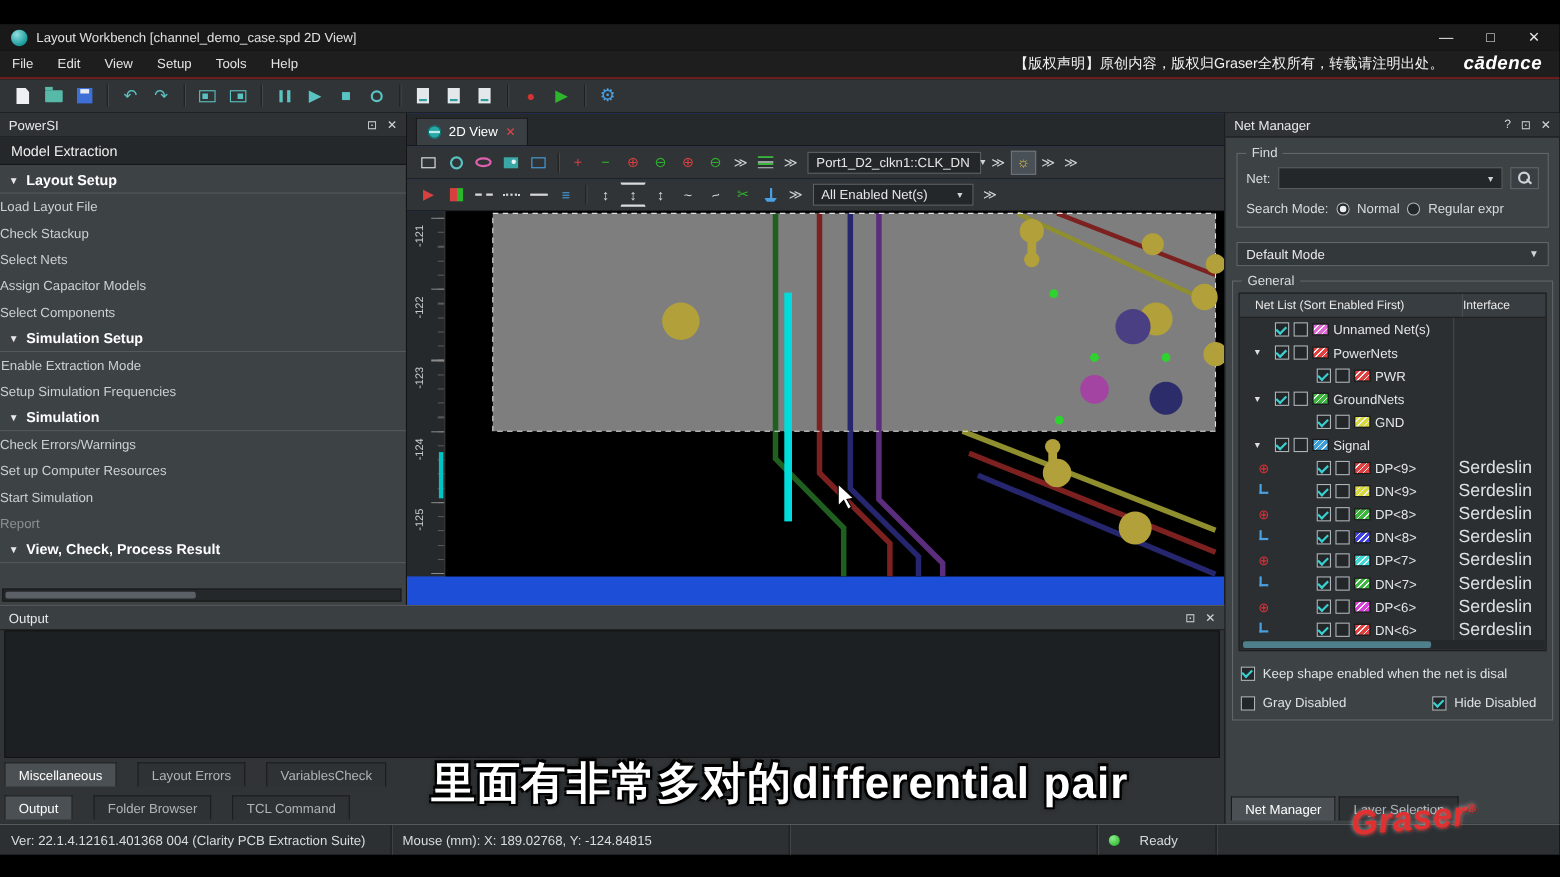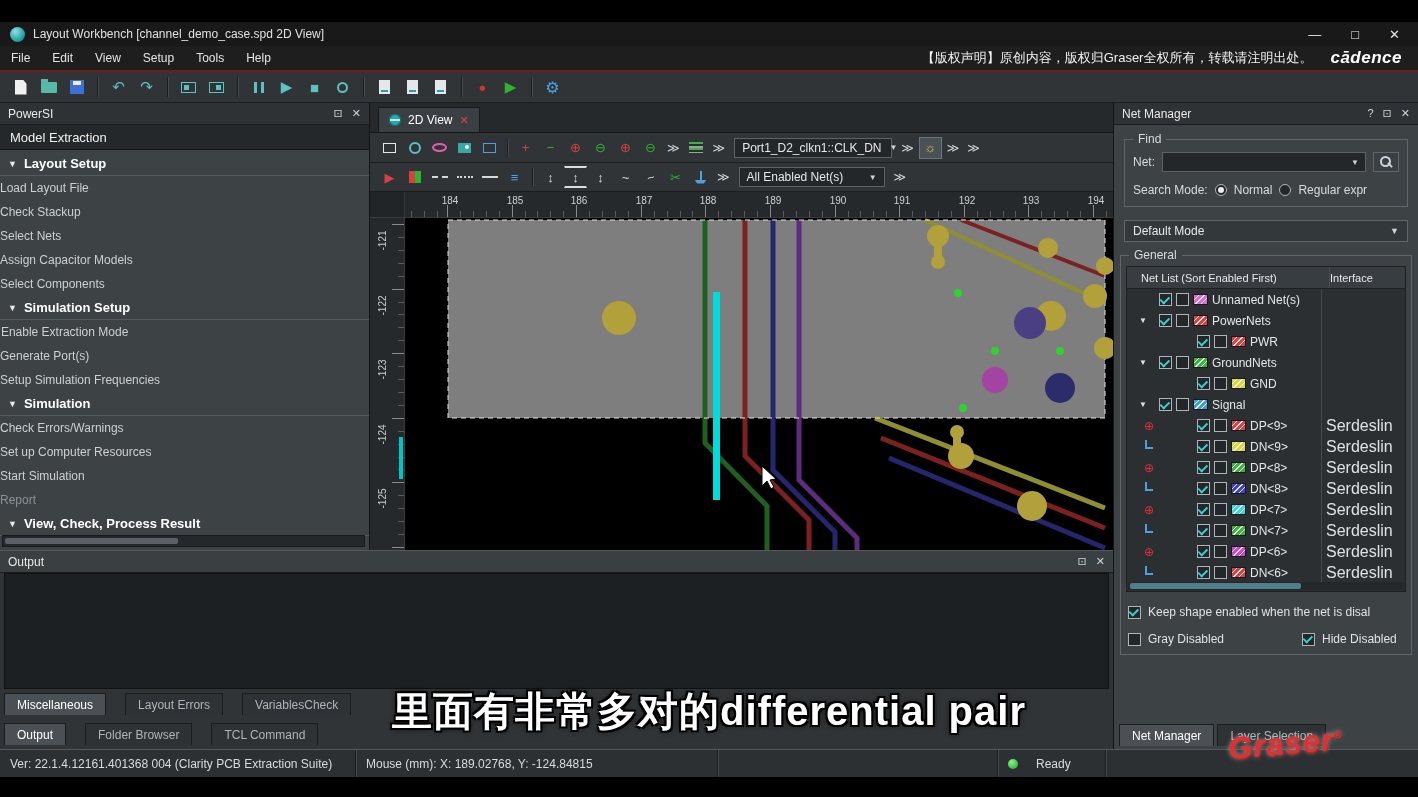--- a/index.html
+++ b/index.html
@@ -270,23 +270,20 @@
         </div>
       <div class="sect">
           <span class="tri">▼</span>
           <span>Simulation Setup</span>
         </div>
       <div class="titem">
           <span class="bluecheck">✓</span>
           <span>Enable Extraction Mode</span>
         </div>
       <div class="titem">
-          <span>Generate Port(s)</span>
-        </div>
-      <div class="titem">
           <span>Setup Simulation Frequencies</span>
         </div>
       <div class="sect">
           <span class="tri">▼</span>
           <span>Simulation</span>
         </div>
       <div class="titem">
           <span>Check Errors/Warnings</span>
         </div>
       <div class="titem">
@@ -377,36 +374,20 @@
       <span class="icon24 green">✂</span>
       <span class="icon24">
           <span class="sh-boat"></span>
         </span>
       <span class="chev">≫</span>
       <div class="combo w-nets">
         <span>All Enabled Net(s)</span>
         <span class="dd">▼</span>
       </div>
       <span class="chev">≫</span>
-    </div>
-    <div class="rulerrow">
-      <div class="corner"></div>
-      <div class="hruler">
-        <span class="hnum" style="left:32px">184</span>
-        <span class="hnum" style="left:97px">185</span>
-        <span class="hnum" style="left:161px">186</span>
-        <span class="hnum" style="left:226px">187</span>
-        <span class="hnum" style="left:290px">188</span>
-        <span class="hnum" style="left:355px">189</span>
-        <span class="hnum" style="left:420px">190</span>
-        <span class="hnum" style="left:484px">191</span>
-        <span class="hnum" style="left:549px">192</span>
-        <span class="hnum" style="left:613px">193</span>
-        <span class="hnum" style="left:678px">194</span>
-      </div>
     </div>
     <div class="viewbody">
       <div class="vruler">
         <span class="vnum" style="top:17px">-121</span>
         <span class="vnum" style="top:82px">-122</span>
         <span class="vnum" style="top:146px">-123</span>
         <span class="vnum" style="top:211px">-124</span>
         <span class="vnum" style="top:275px">-125</span>
         <span class="vmark"></span>
       </div>

